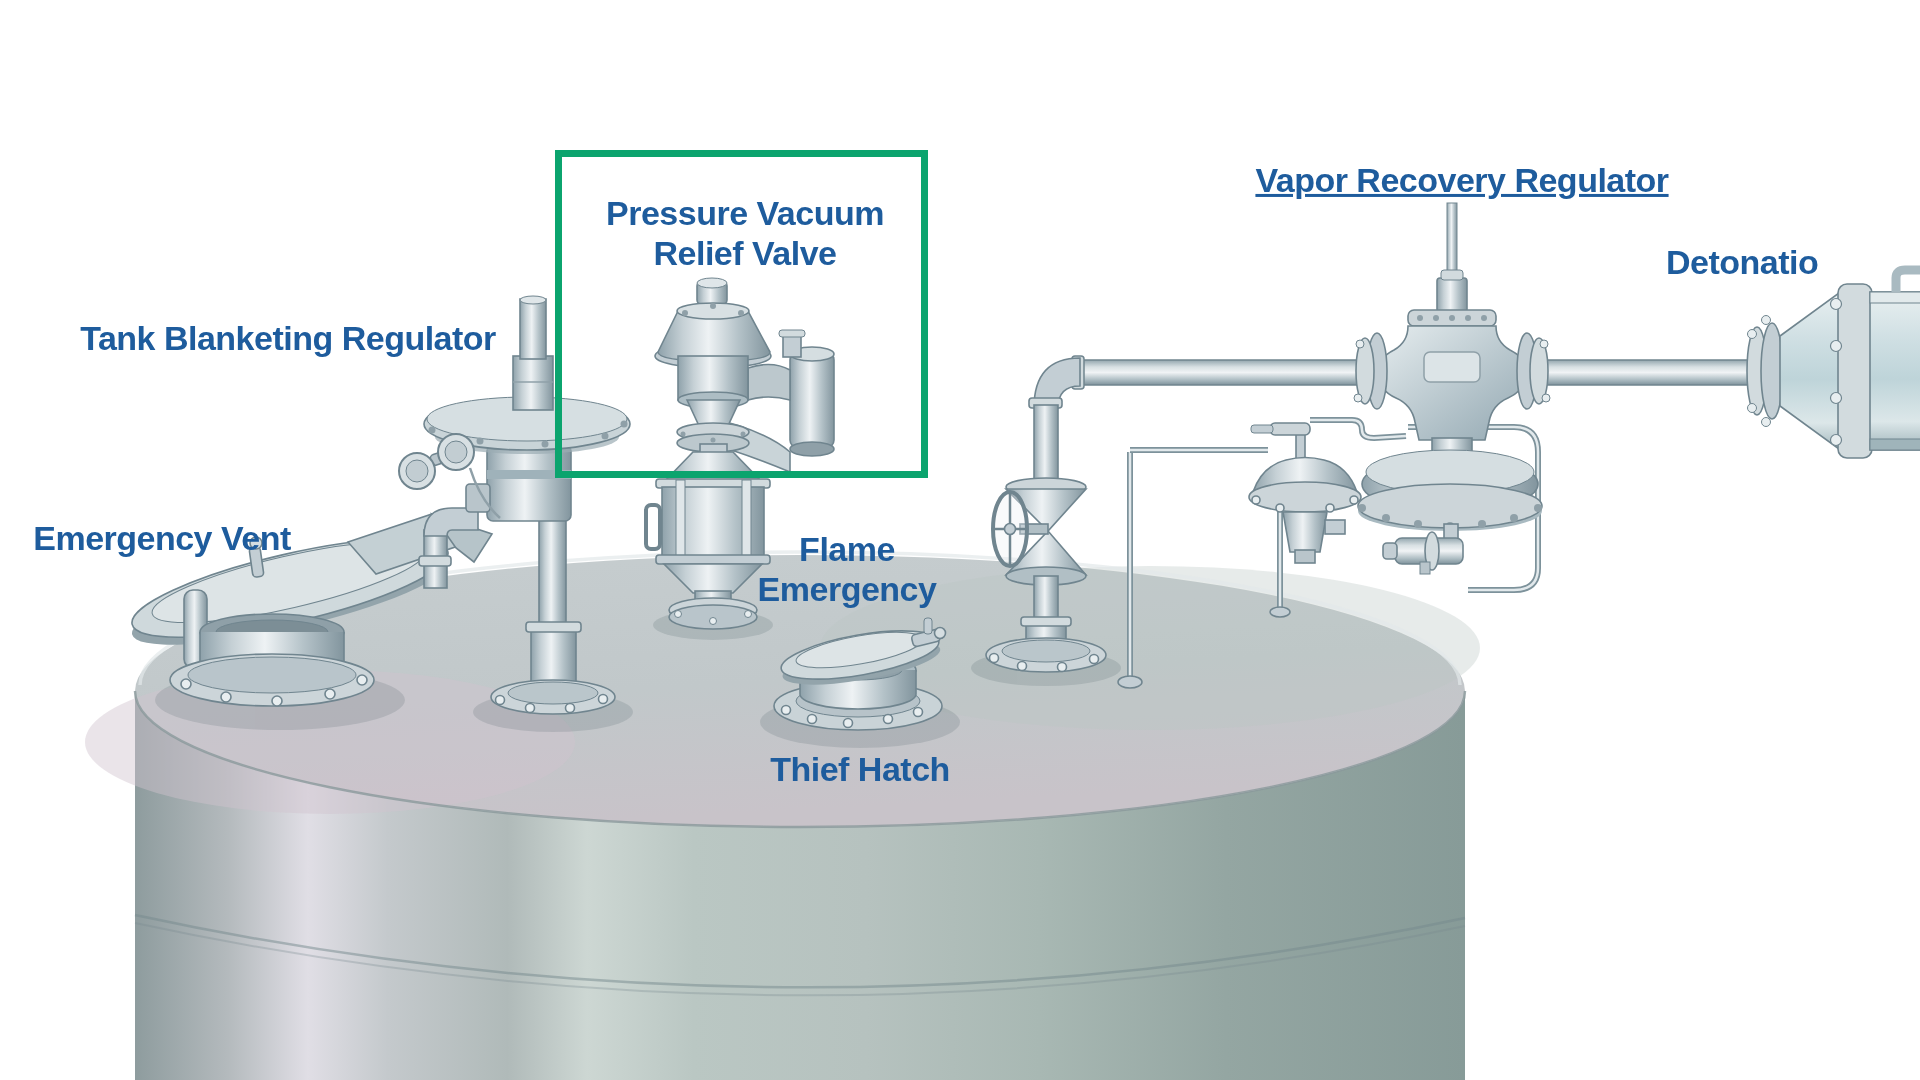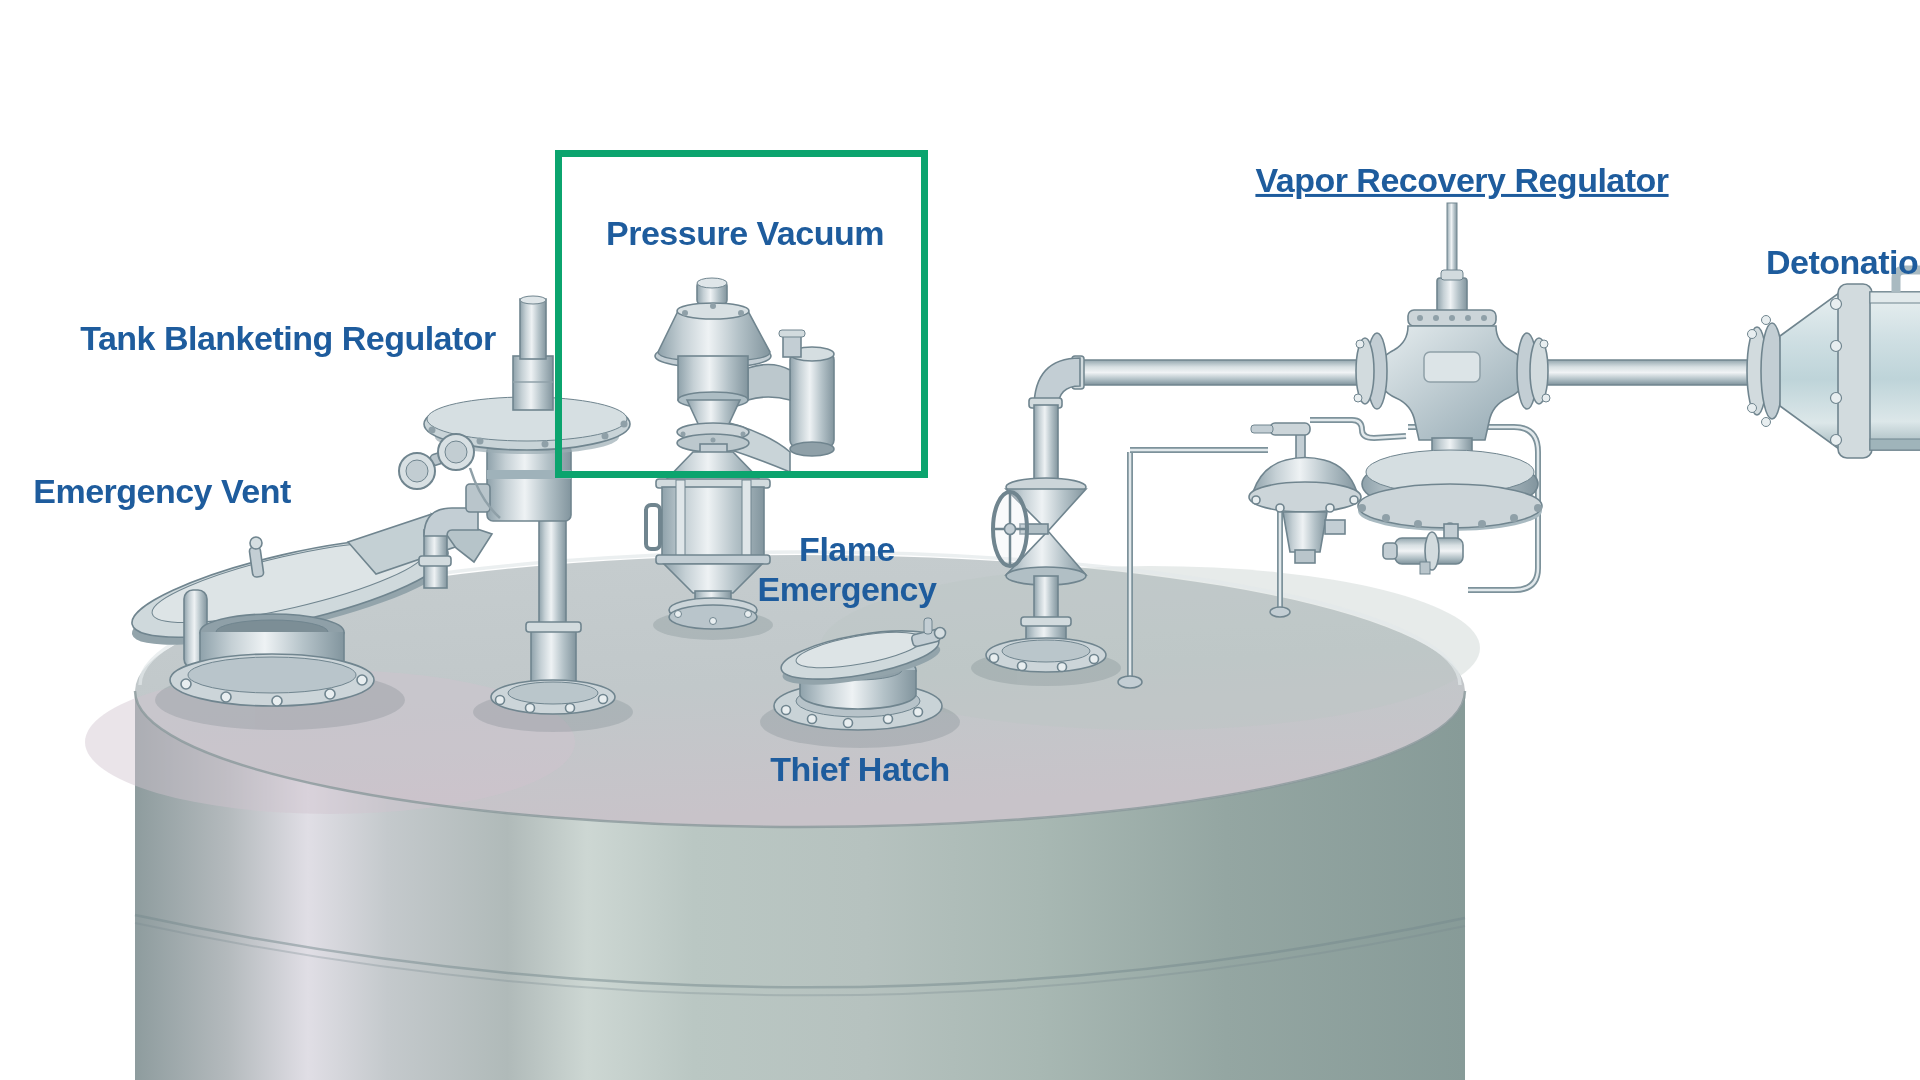--- a/index.html
+++ b/index.html
@@ -324,32 +324,33 @@
       <circle cx="1836" cy="346" r="5.5" fill="#e8eef0" stroke-width="1.2"></circle>
     <circle cx="1836" cy="398" r="5.5" fill="#e8eef0" stroke-width="1.2"></circle>
       <circle cx="1836" cy="440" r="5.5" fill="#e8eef0" stroke-width="1.2"></circle>
     <rect x="1870" y="292" width="52" height="158" fill="url(#gteal)"></rect>
     <rect x="1870" y="292" width="52" height="11" fill="#e2eaec" stroke-width="1"></rect>
     <rect x="1870" y="439" width="52" height="11" fill="#9fb4ba" stroke-width="1"></rect>
     <path d="M1896,292 L1896,278 Q1896,270 1905,270 L1922,270" fill="none" stroke="#a9bac1" stroke-width="9"></path>
   </g>
 </svg>
 
-<div class="label" style="left: 162px; top: 491px; color: rgb(30, 92, 157);">Emergency Vent</div>
+<div class="label" style="left: 162px; top: 538px; color: rgb(30, 92, 157);">Emergency Vent</div>
 
 <div class="label" style="left: 288px; top: 338px; color: rgb(30, 92, 157);">Tank Blanketing Regulator</div>
 
 <div class="label" style="left: 745px; top: 233px; color: rgb(30, 92, 157);">
   <div>Pressure Vacuum</div>
+  <div>Relief Valve</div>
 </div>
 
 <div class="label" style="left: 847px; top: 522px; color: rgb(30, 92, 157); margin-top: 47px;">
   <div>Flame</div>
   <div>Emergency</div>
 </div>
 
 <div class="label" style="left: 860px; top: 769px; color: rgb(30, 92, 157);">Thief Hatch</div>
 
 <div class="label" style="left: 1462px; top: 180px; color: rgb(30, 92, 157); text-decoration: underline;">Vapor Recovery Regulator</div>
 
-<div class="label left-anchored" style="left: 1766px; top: 262px; color: rgb(30, 92, 157);">Detonatio</div>
+<div class="label left-anchored" style="left: 1666px; top: 262px; color: rgb(30, 92, 157);">Detonatio</div>
 
 <div class="highlight-box" style="border-color: rgb(11, 164, 110);"></div>
 
 </body></html>

